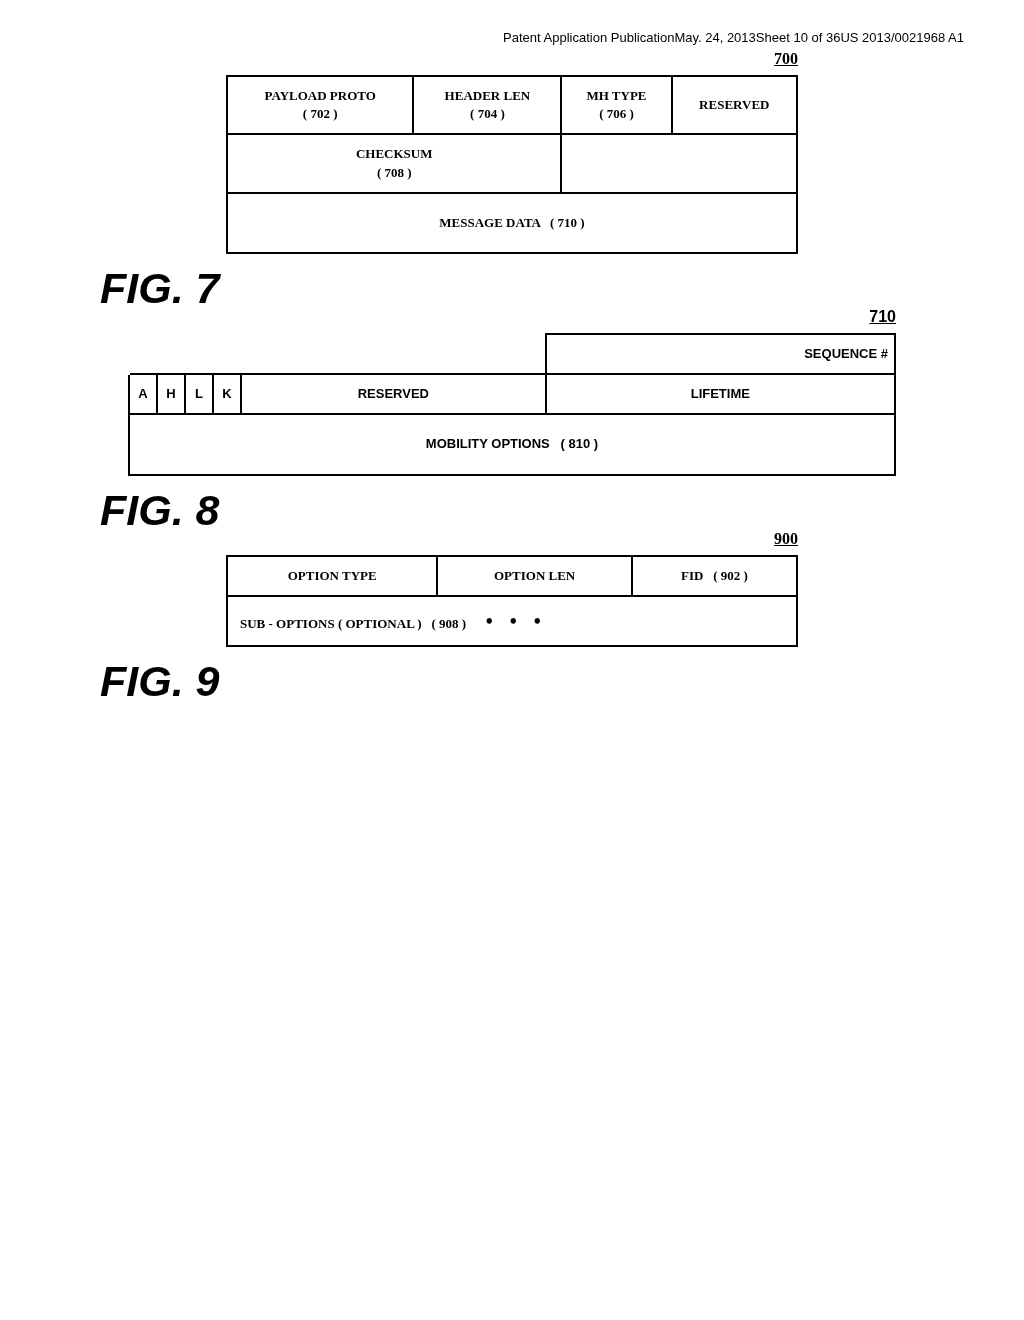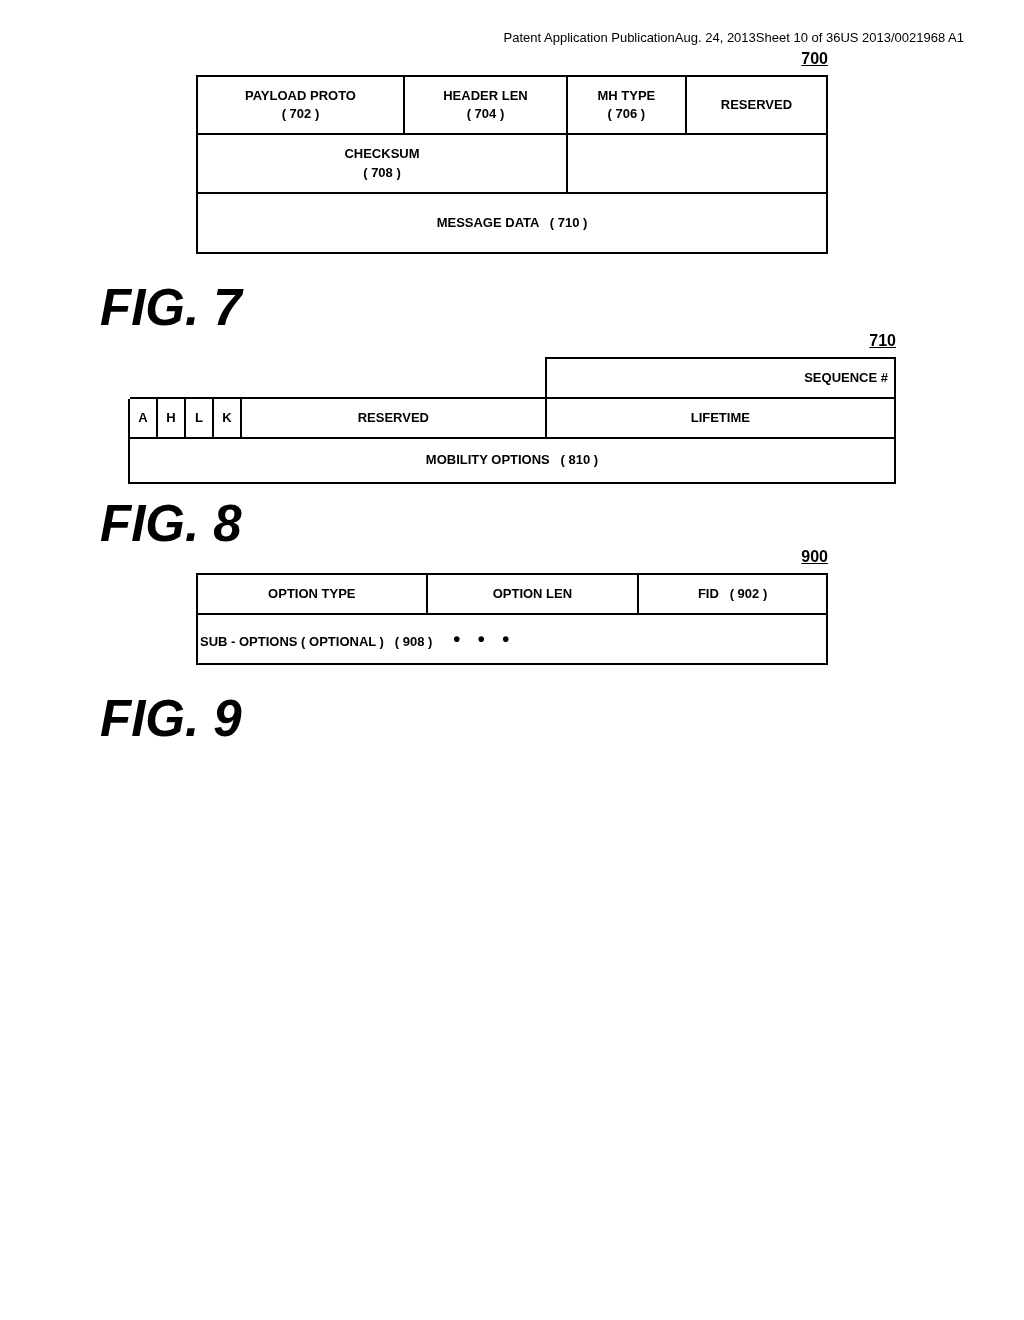--- a/index.html
+++ b/index.html
@@ -15,33 +15,34 @@
     
     .patent-header {
       display: flex;
       justify-content: flex-end;
       font-size: 13px;
       margin-bottom: 30px;
     }
 
     
     .fig-label {
-      font-size: 51px;
+      font-size: 43px;
       font-weight: 900;
       font-style: italic;
       margin-top: 10px;
       margin-bottom: 30px;
       margin-left: 40px;
     }
 
     
     .diagram-container {
       position: relative;
-      margin: 20px auto 24px auto;
-      width: 632px;
+      margin: 20px auto 10px auto;
+      width: 572px;
+      font-family: Liberation Serif, serif;
     }
 
     .diagram-number {
       position: absolute;
       right: 0;
       top: -25px;
       font-size: 16px;
       font-weight: bold;
       text-decoration: underline;
     }
@@ -84,21 +85,21 @@
       font-size: 20px;
       letter-spacing: 6px;
       margin-left: 10px;
     }
   </style>
 </head>
 <body>
 
 <div class="patent-header">
   <span>Patent Application Publication</span>
-  <span>Aug. 24, 2013</span>
+  <span>May. 24, 2013</span>
   <span>Sheet 10 of 36</span>
   <span>US 2013/0021968 A1</span>
 </div>
 
 <div class="diagram-container">
   <span class="diagram-number">700</span>
   <table class="diag-table">
     <tbody>
         <tr>
       <td>PAYLOAD PROTO<br>( 702 )</td>
@@ -129,39 +130,39 @@
     </tr>
     <tr>
       <td class="letter-cell">A</td>
       <td class="letter-cell">H</td>
       <td class="letter-cell">L</td>
       <td class="letter-cell">K</td>
       <td>RESERVED</td>
       <td colspan="2">LIFETIME</td>
     </tr>
     <tr>
-      <td colspan="7" style="padding: 12px 6px;">MOBILITY OPTIONS &nbsp; ( 810 )</td>
+      <td colspan="7" style="padding: 20px 6px;">MOBILITY OPTIONS &nbsp; ( 810 )</td>
     </tr>
   </tbody>
     </table>
 </div>
 
 <div class="fig-label section">FIG. 8</div>
 
 <div class="diagram-container">
   <span class="diagram-number">900</span>
   <table class="diag-table">
     <tbody>
         <tr>
       <td>OPTION TYPE</td>
       <td>OPTION LEN</td>
       <td colspan="2">FID &nbsp; ( 902 )</td>
     </tr>
     <tr>
-      <td colspan="4" class="sub-opts-row" style="text-align: left; padding-left: 2px;">
+      <td colspan="4" class="sub-opts-row" style="text-align: left; padding-left: 12px;">
         SUB - OPTIONS ( OPTIONAL ) &nbsp; ( 908 ) &nbsp;&nbsp;<span class="dots">• • •</span>
       </td>
     </tr>
   </tbody>
     </table>
 </div>
 
 <div class="fig-label section">FIG. 9</div>
 
 </body></html>

